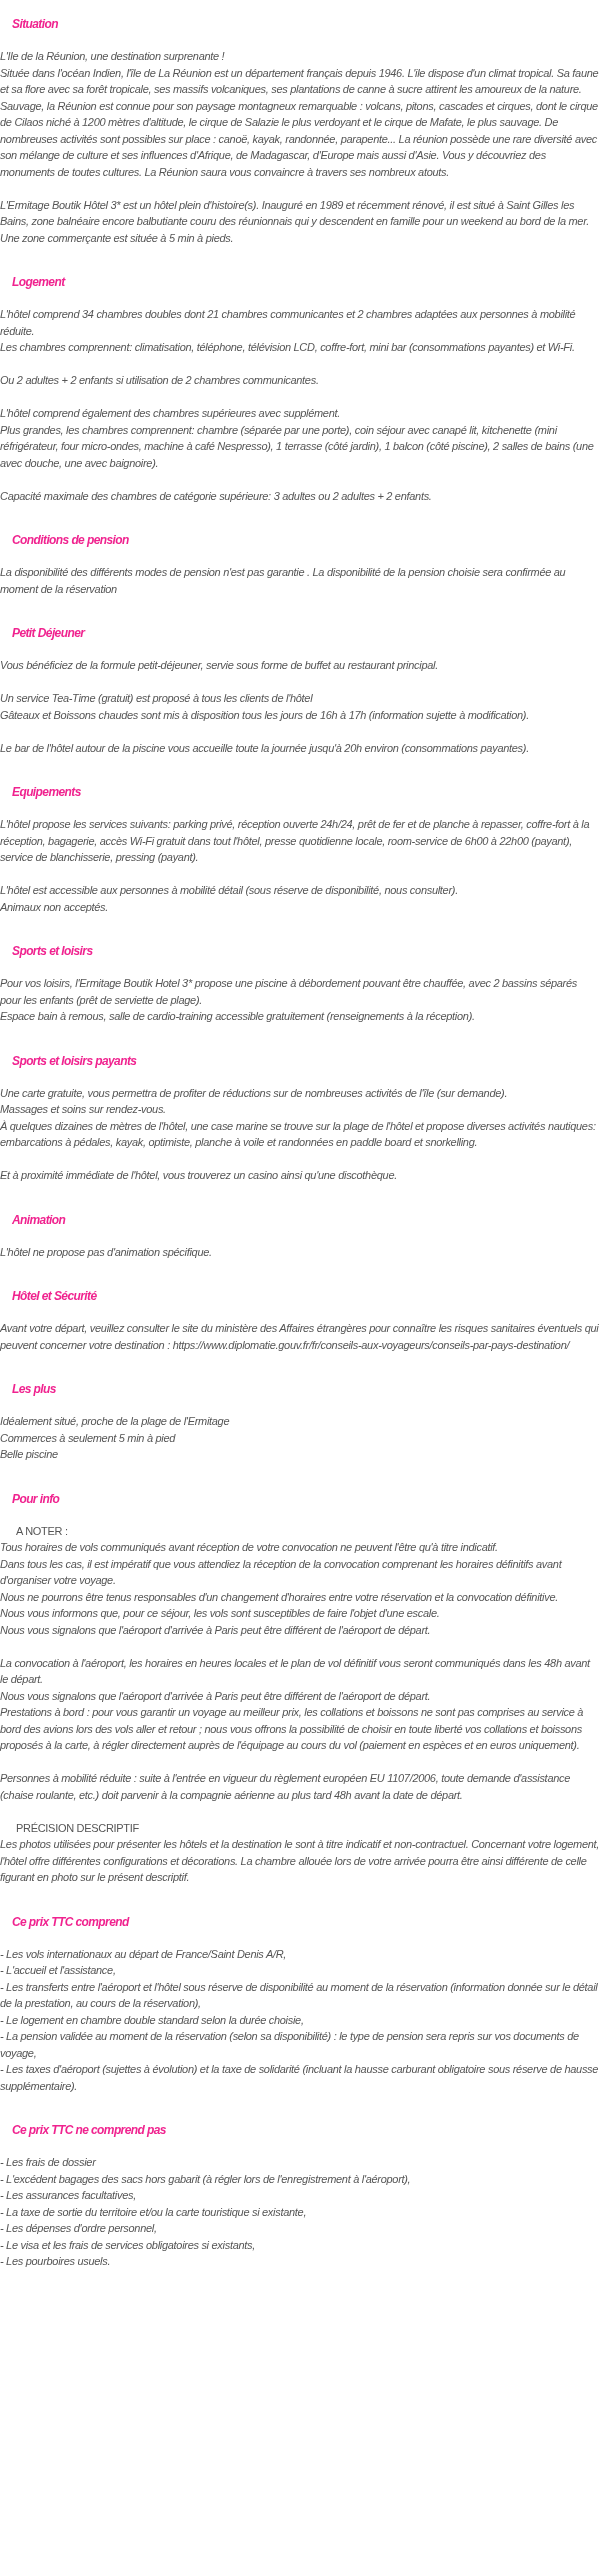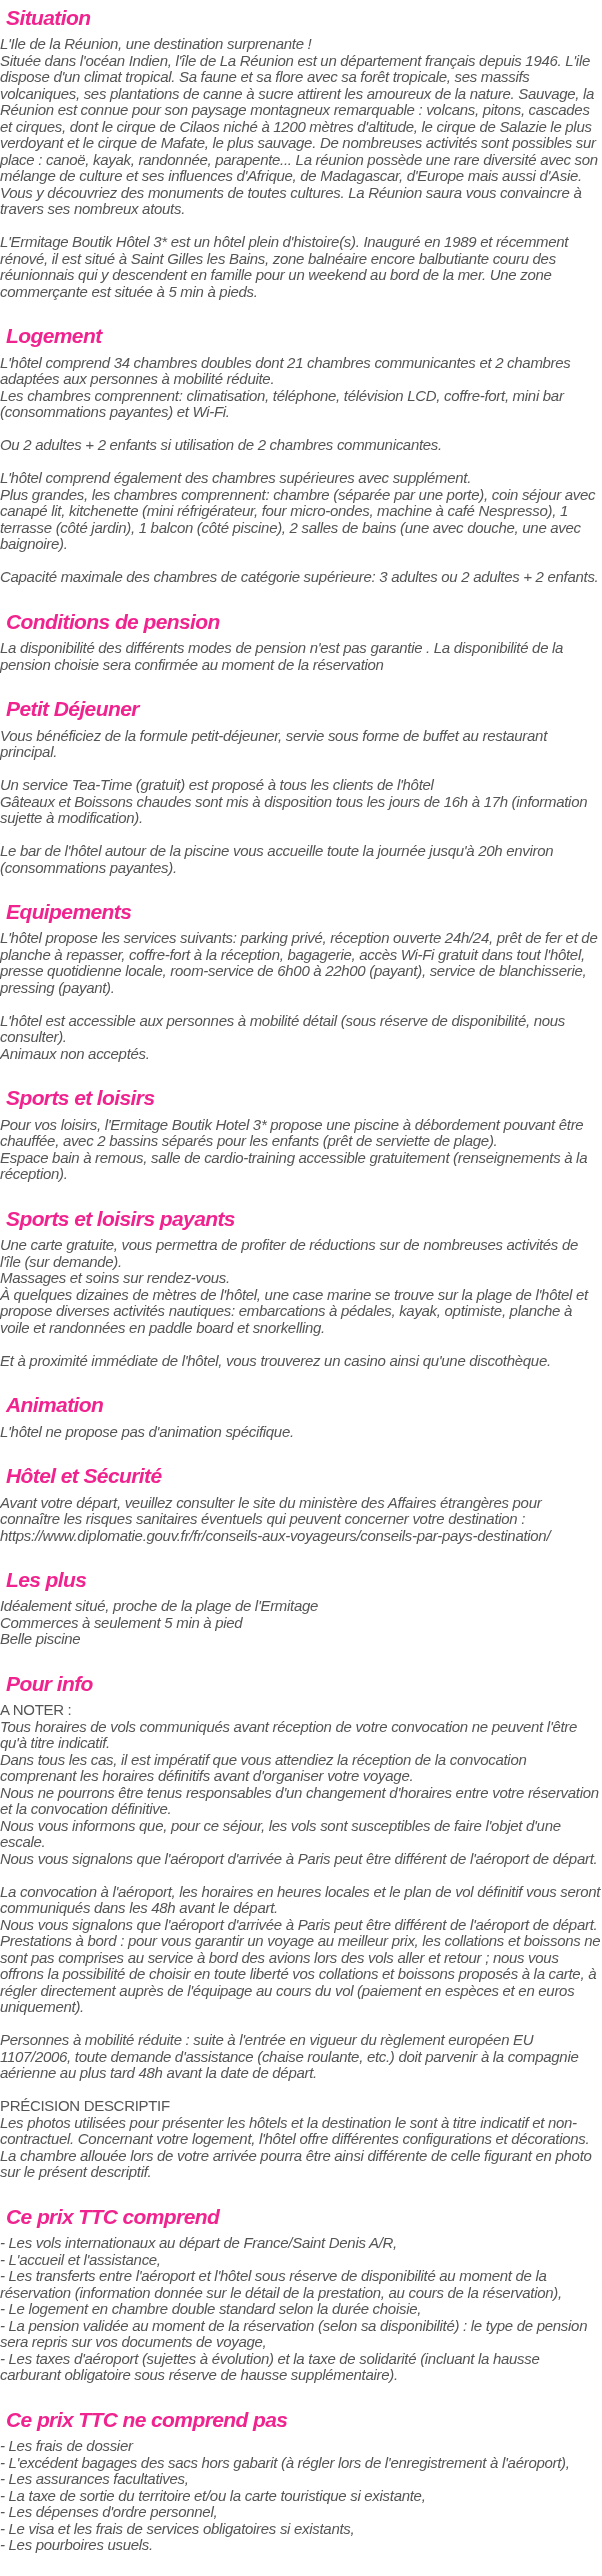--- a/index.html
+++ b/index.html
@@ -4,40 +4,40 @@
 <style>
   html, body { margin: 0; padding: 0; background: #ffffff; }
   body {
     width: 602px;
     font-family: "Liberation Sans", sans-serif;
     color: #555555;
   }
   .page { padding: 0 1.6px 8px 0; }
   .section { margin: 0; }
   .section h2 {
-    margin: 6px;
+    margin: 12px;
     padding: 0;
     font-family: "Liberation Sans", sans-serif;
     font-style: italic;
     font-weight: bold;
-    font-size: 21px;
+    font-size: 12px;
     line-height: 24px;
     color: #f0238f;
     letter-spacing: -0.6px;
   }
   .section .body {
     margin: 6.4px 0 0 0;
     font-style: italic;
-    font-size: 15px;
+    font-size: 11px;
     line-height: 16.5px;
     color: #555555;
     letter-spacing: -0.3px;
   }
   .line { display: block; min-height: 16.5px; }
-  .line.upright { font-style: normal; }
+  .line.upright { font-style: normal; padding-left: 16px; }
   .gap { display: block; height: 16.5px; }
   .section + .section { margin-top: 24px; }
 </style>
 </head>
 <body>
 
 <div class="page" id="root">
     <section class="section">
       <h2>Situation</h2>
       <div class="body">

